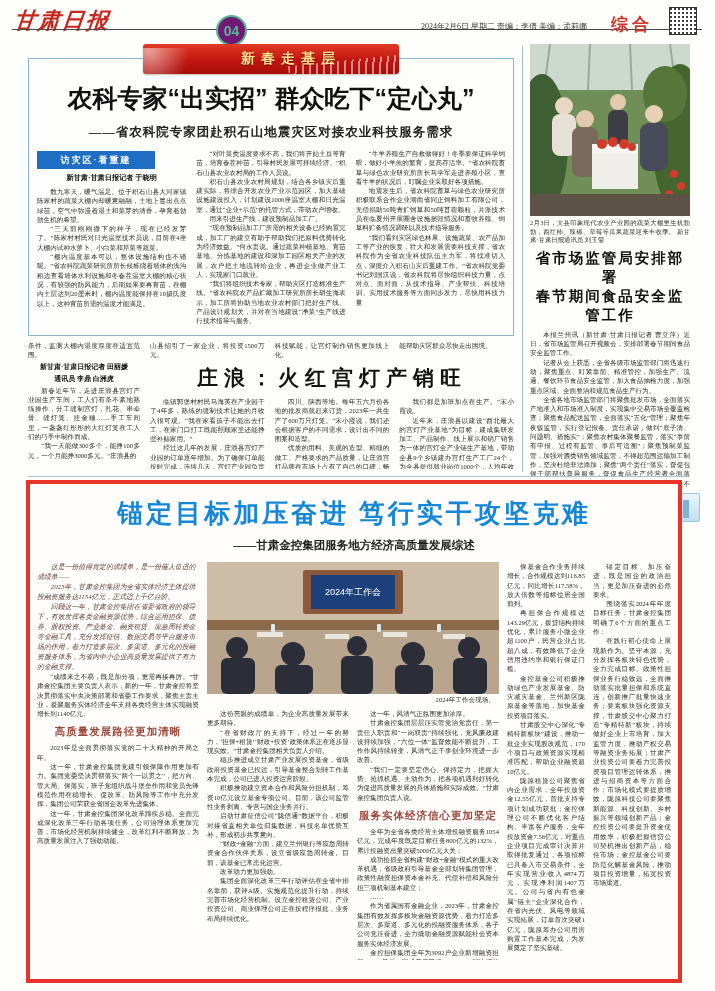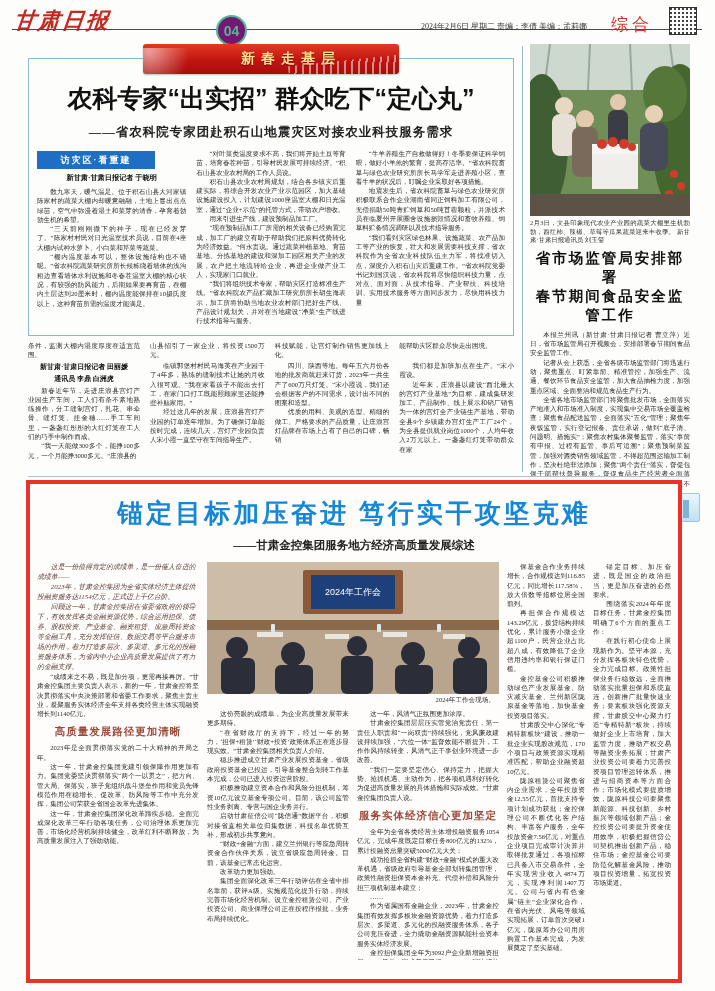--- a/index.html
+++ b/index.html
@@ -10,21 +10,21 @@
   
   .hdr{position:absolute;top:0;left:0;right:0;height:40px;}
   .logo{position:absolute;left:14px;top:6px;font-family:"Liberation Sans",sans-serif;
         font-weight:bold;font-style:italic;font-size:22px;color:#c5281c;letter-spacing:2px;
         transform:skew(-6deg);}
   .hdr-line{position:absolute;top:29px;left:12px;width:690px;height:1px;background:#4a4a4a;}
   .pagenum{position:absolute;left:216px;top:15px;width:27px;height:27px;border-radius:50%;
            background:#701a75;border:2px solid #56b893;color:#56b893;display:flex;align-items:center;
            justify-content:center;font-family:"Liberation Sans",sans-serif;font-weight:bold;font-size:14px;}
   .dateline{position:absolute;right:128px;top:21px;font-size:8px;color:#333;white-space:nowrap;}
-  .section-name{position:absolute;right:62px;top:13px;color:#d0342a;font-size:17px;font-weight:normal;
+  .section-name{position:absolute;right:62px;top:13px;color:#d0342a;font-size:17px;font-weight:bold;
            letter-spacing:4px;font-family:"Liberation Sans",sans-serif;}
   .qr{position:absolute;right:18px;top:7px;width:26px;height:26px;background:
       repeating-linear-gradient(0deg,#222 0 2px,#fff 2px 4px),
       repeating-linear-gradient(90deg,#222 0 2px,#fff 2px 4px);
       background-blend-mode:screen;border:1px solid #333;}
 
   
   .topwrap{position:absolute;top:44px;left:28px;width:662px;height:430px;}
   .main-area{position:absolute;left:0;top:0;width:486px;height:430px;}
   .vrule{position:absolute;left:494px;top:2px;width:1px;height:426px;background:#9fb9cc;}
@@ -165,20 +165,21 @@
             <div class="col">
                   <p class="b">山县招引了一家企业，将投资1500万元。</p>
                 </div>
             <div class="col">
                   <p class="b">科技赋能，让宫灯制作销售更加线上化。</p>
                 </div>
             <div class="col">
                   <p class="b">能帮助灾区群众尽快走出困境。</p>
                 </div>
           </div>
+          <div class="zl-head">庄浪：火红宫灯产销旺</div>
           <div class="zl-cols">
             <div class="col">
                   <p class="b">临镇郭堡村村民马海英在产业园干了4年多，熟练的缝制技术让她的月收入很可观。“我在家看孩子不能出去打工，在家门口打工既能照顾家里还能挣些补贴家用。”</p>
                   <p class="b">经过这几年的发展，庄浪县宫灯产业园的订单逐年增加。为了确保订单能按时完成，连续几天，宫灯产业园负责人宋小霞一直坚守在车间指导生产。</p>
                 </div>
             <div class="col">
                   <p class="b">四川、陕西等地。每年五六月份各地的批发商就赶来订货，2023年一共生产了600万只灯笼。“宋小霞说，我们还会根据客户的不同需求，设计出不同的图案和造型。</p>
                   <p class="b">优质的用料、美观的造型、精细的做工、严格要求的产品质量，让庄浪宫灯品牌在市场上占有了自己的口碑，畅销</p>
                 </div>
             <div class="col">

